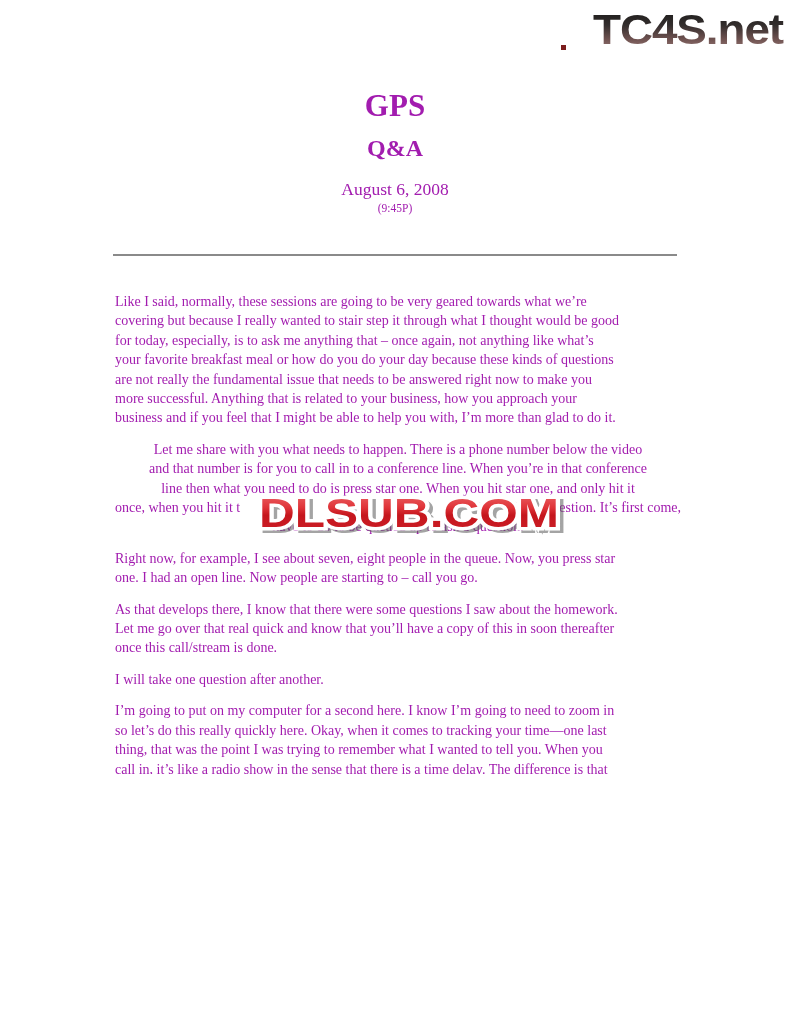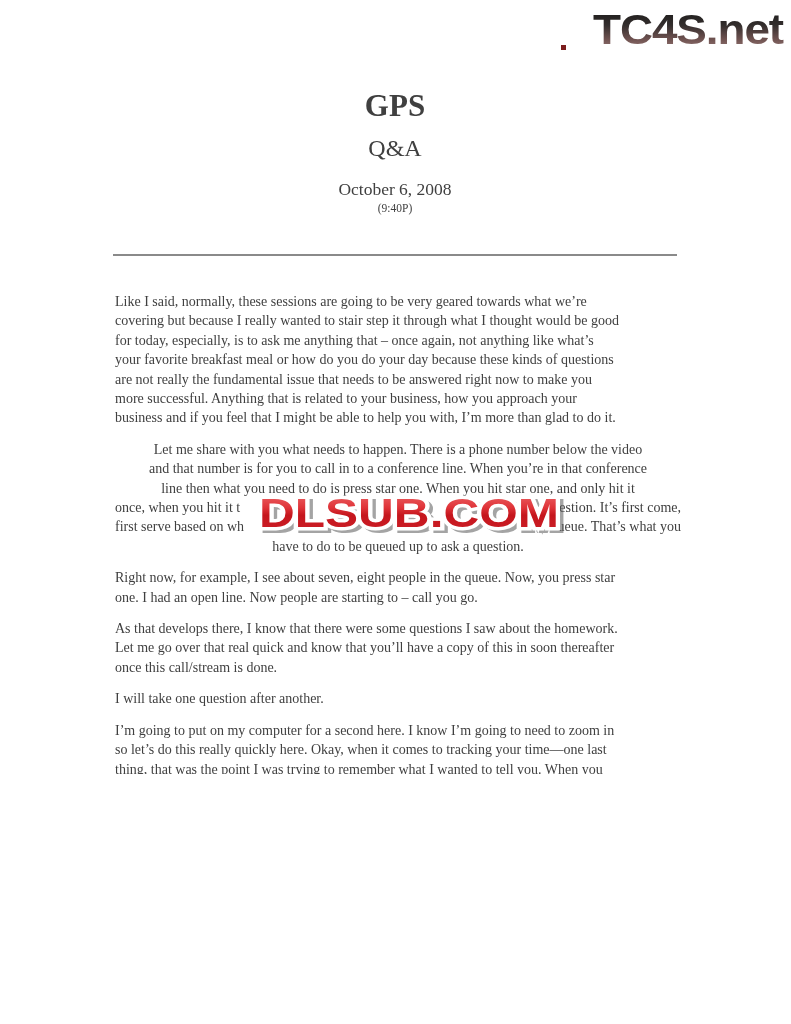--- a/index.html
+++ b/index.html
@@ -4,21 +4,21 @@
 <style>
   * { margin: 0; padding: 0; box-sizing: border-box; }
   html, body { background: #ffffff; }
   .page {
     position: relative;
     width: 791px;
     height: 774px;
     background: #ffffff;
     overflow: hidden;
     font-family: "Liberation Serif", serif;
-    color: #404040;
+    color: #a21caf;
   }
 
   
   .logo { position: absolute; top: 4px; right: 4px; }
   .logo text {
     font-family: "Liberation Sans", sans-serif;
     font-weight: bold;
     font-size: 43px;
     letter-spacing: -1px;
   }
@@ -29,21 +29,21 @@
     background: #7c1d1d;
   }
 
   
   .title-block {
     position: absolute;
     top: 88px; left: 113px; width: 564px;
     text-align: center;
   }
   .doc-title   { font-size: 31px; font-weight: bold; line-height: 36px; }
-  .doc-subtitle{ font-size: 24px; font-weight: normal; line-height: 28px; margin-top: 10px; }
+  .doc-subtitle{ font-size: 24px; font-weight: bold; line-height: 28px; margin-top: 10px; }
   .doc-date    { font-size: 17.5px; line-height: 22px; margin-top: 16px; }
   .doc-time    { font-size: 11.5px; line-height: 14px; margin-top: 1px; }
 
   .rule {
     position: absolute;
     top: 254px; left: 113px; width: 564px;
     height: 0;
     border-top: 2px solid #8a8a8a;
   }
 
@@ -91,46 +91,42 @@
         <stop offset="100%" stop-color="#a08280"></stop>
       </linearGradient>
     </defs>
     <text x="228" y="40" text-anchor="end" textLength="190" lengthAdjust="spacingAndGlyphs" fill="url(#logoGrad)">TC4S.net</text>
   </svg>
   <div class="logo-dot"></div>
 
   <div class="title-block">
     <div class="doc-title">GPS</div>
     <div class="doc-subtitle">Q&amp;A</div>
-    <div class="doc-date">October 6, 2008</div>
-    <div class="doc-time">(9:40P)</div>
+    <div class="doc-date">August 6, 2008</div>
+    <div class="doc-time">(9:45P)</div>
   </div>
 
   <div class="rule"></div>
 
   <div class="body-text">
     <p>Like I said, normally, these sessions are going to be very geared towards what we’re
 covering but because I really wanted to stair step it through what I thought would be good
 for today, especially, is to ask me anything that – once again, not anything like what’s
 your favorite breakfast meal or how do you do your day because these kinds of questions
 are not really the fundamental issue that needs to be answered right now to make you
 more successful. Anything that is related to your business, how you approach your
 business and if you feel that I might be able to help you with, I’m more than glad to do it.</p>
 
     <div class="para">
       <div class="pre">Let me share with you what needs to happen. There is a phone number below the video
 and that number is for you to call in to a conference line. When you’re in that conference
 line then what you need to do is press star one. When you hit star one, and only hit it</div>
       <div class="split">
         <span>once, when you hit it t</span>
         <span>estion. It’s first come,</span>
-      </div>
-      <div class="split">
-        <span>first serve based on wh</span>
-        <span>ueue. That’s what you</span>
       </div>
       <div class="pre">have to do to be queued up to ask a question.</div>
     </div>
 
     <p>Right now, for example, I see about seven, eight people in the queue. Now, you press star
 one. I had an open line. Now people are starting to – call you go.</p>
     <p>As that develops there, I know that there were some questions I saw about the homework.
 Let me go over that real quick and know that you’ll have a copy of this in soon thereafter
 once this call/stream is done.</p>
     <p>I will take one question after another.</p>

